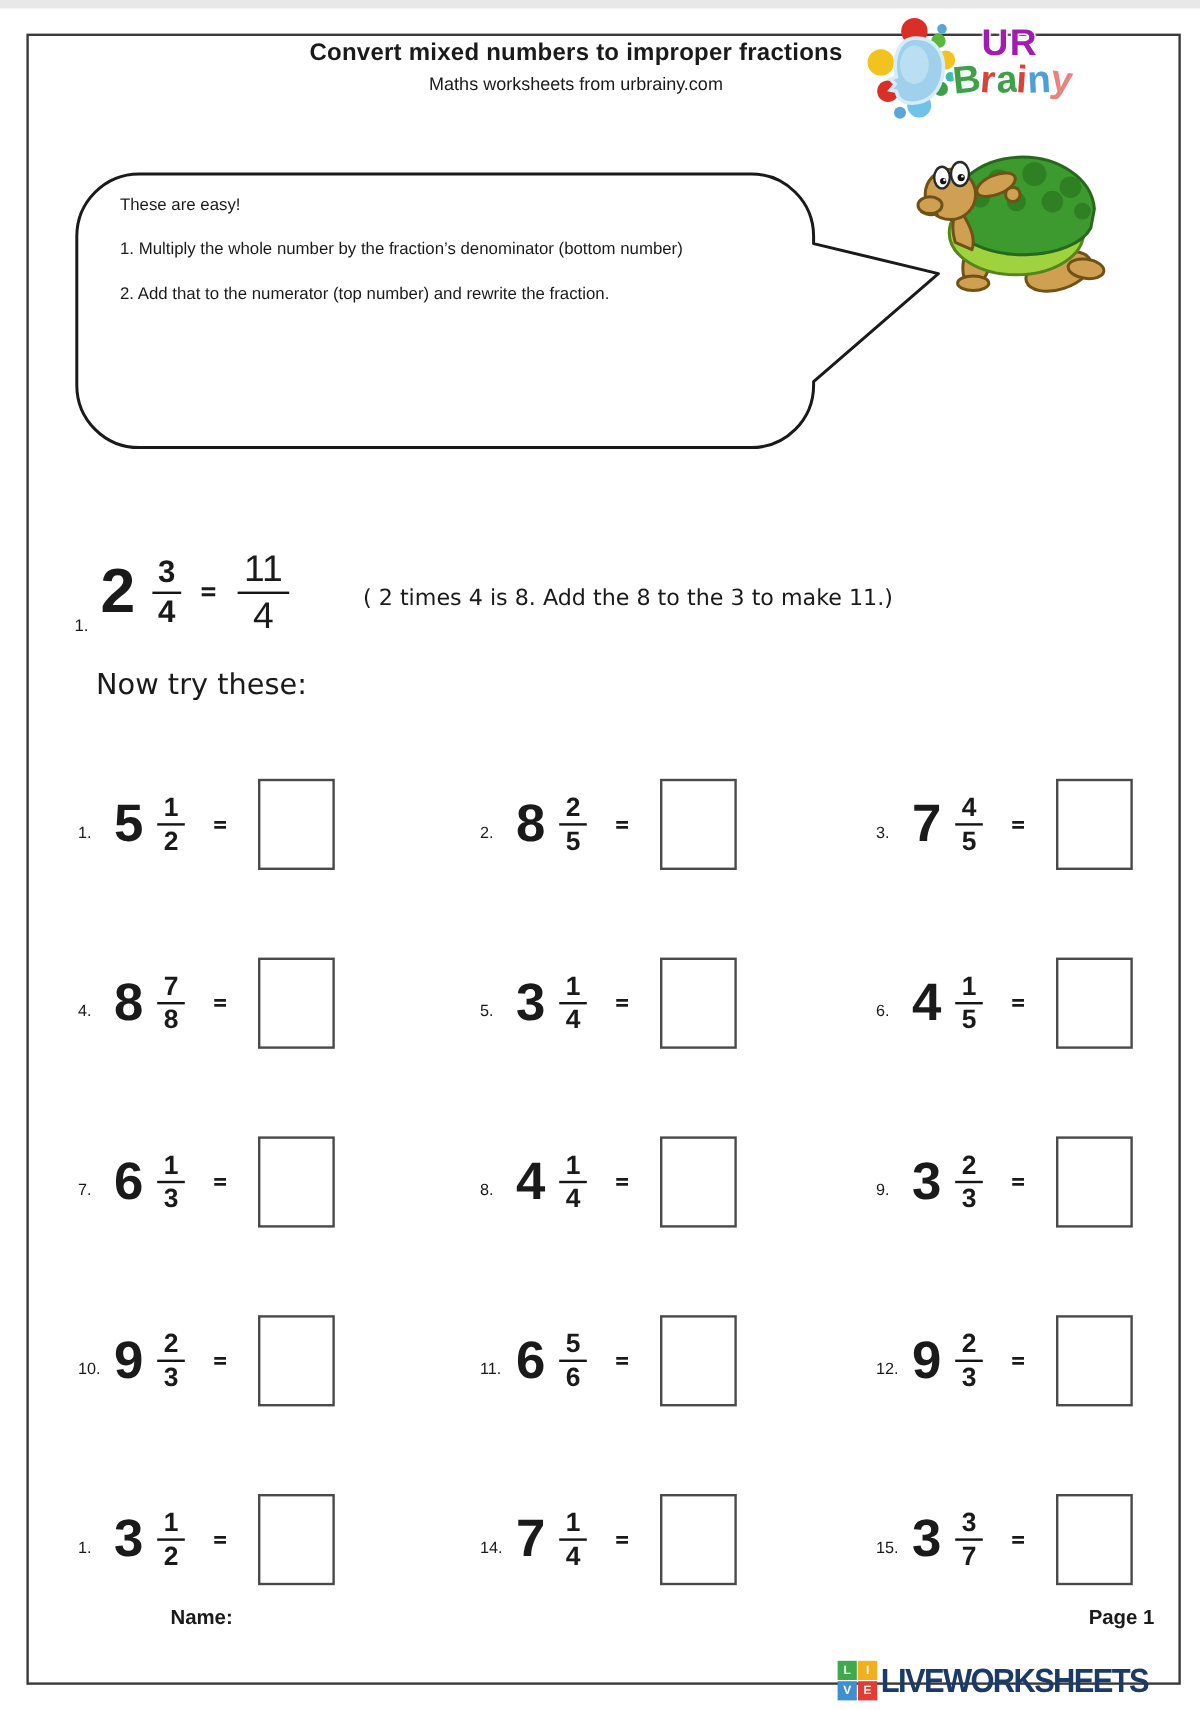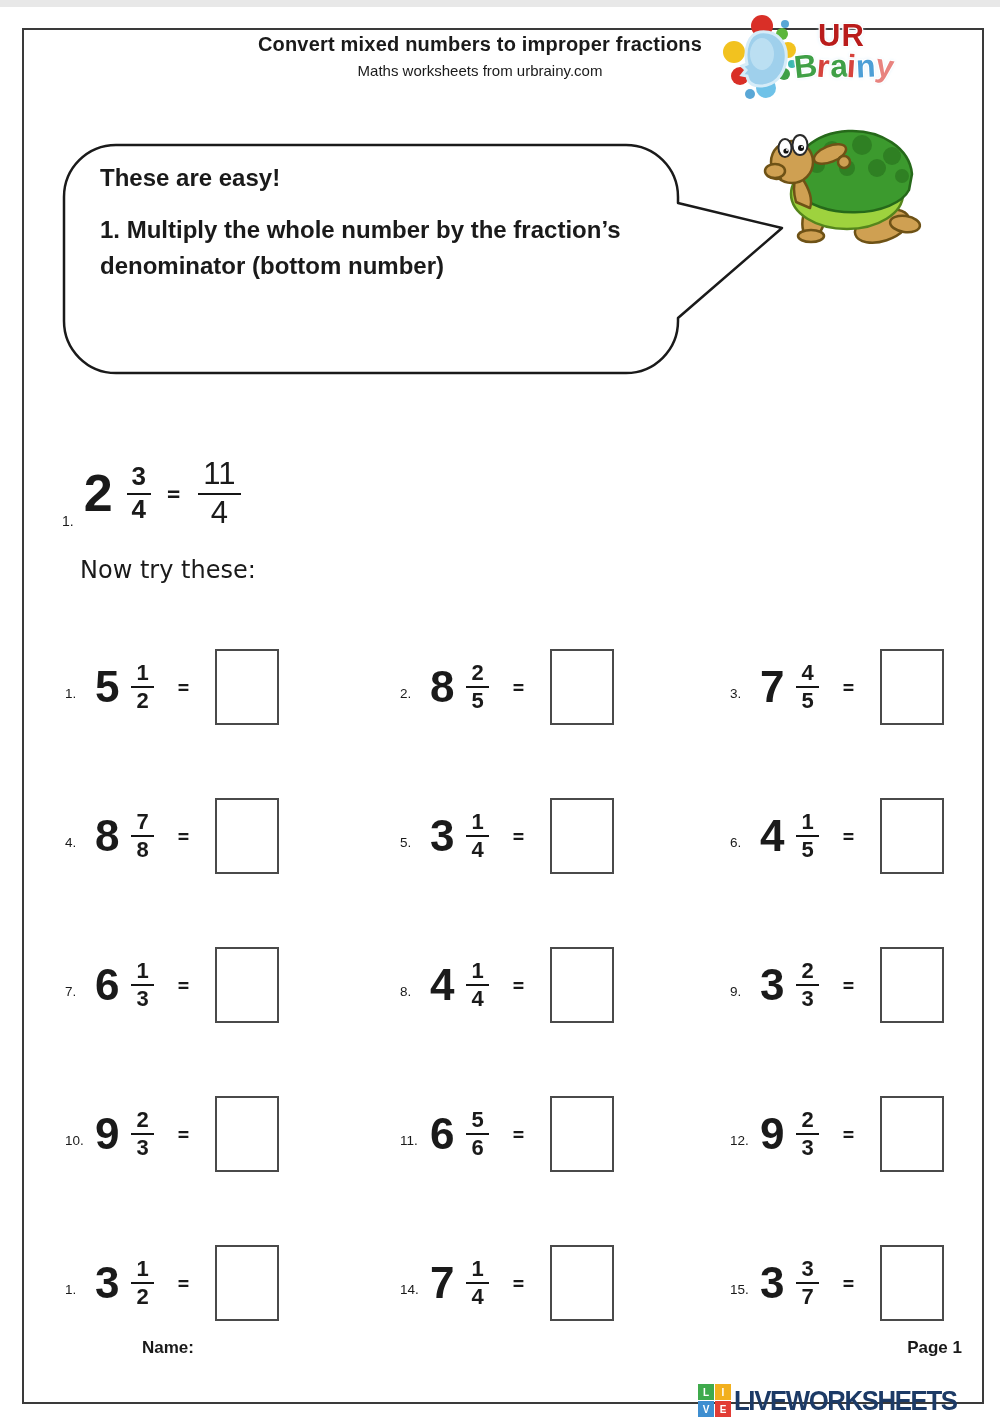--- a/index.html
+++ b/index.html
@@ -23,21 +23,21 @@
   .urb-text-brainy span { display:inline-block; }
   .urb-text-brainy span:nth-child(1){ transform:rotate(-6deg); }
   .urb-text-brainy span:nth-child(2){ transform:rotate(5deg); }
   .urb-text-brainy span:nth-child(3){ transform:rotate(-4deg); }
   .urb-text-brainy span:nth-child(4){ transform:rotate(4deg); }
   .urb-text-brainy span:nth-child(5){ transform:rotate(-3deg); }
   .urb-text-brainy span:nth-child(6){ transform:rotate(9deg); }
 
   
   .bubble-svg { position:absolute; left:58px; top:133px; }
-  .bubble-text { position:absolute; left:100px; top:160px; width:560px; font-size:24px; line-height:1.5;font-weight:bold; }
+  .bubble-text { position:absolute; left:100px; top:160px; width:560px; font-size:14px; line-height:1.5; }
   .bubble-text p { margin-bottom:16px; }
   .bubble-text p:last-child { margin-bottom:0; }
 
   
   .turtle-svg { position:absolute; left:762px; top:118px; }
 
   
   .example-row { position:absolute; left:62px; top:443px; height:100px; display:flex; align-items:center; }
   .ex-label { font-size:14px; align-self:flex-end; margin-bottom:14px; }
   .ex-whole { font-size:52px; font-weight:600; margin-left:10px; line-height:1; }
@@ -89,30 +89,31 @@
       <circle cx="66" cy="36" r="8" fill="#f2c21f"></circle>
       <circle cx="70" cy="50" r="4" fill="#3cb8b0"></circle>
       <circle cx="18" cy="62" r="9" fill="#d92f27"></circle>
       <circle cx="62" cy="60" r="6" fill="#3fa047"></circle>
       <circle cx="44" cy="74" r="10" fill="#6fc2e8"></circle>
       <circle cx="28" cy="80" r="5" fill="#5aa7d6"></circle>
       <circle cx="63" cy="10" r="4" fill="#5aa7d6"></circle>
       <path d="M 38,18 C 56,16 66,30 64,46 C 62,62 52,72 38,72 C 30,72 26,68 25,62 L 20,61 L 24,56 L 20,52 L 25,50 C 22,36 26,20 38,18 Z" fill="#9fd0ec" stroke="#d6ecf8" stroke-width="3"></path>
       <ellipse cx="40" cy="40" rx="12" ry="16" fill="#c2e2f4" opacity=".8"></ellipse>
     </svg>
-    <div class="urb-text-ur" style="color: #b91c1c;">UR</div>
+    <div class="urb-text-ur" style="color: #a21caf;">UR</div>
     <div class="urb-text-brainy"><span style="color: rgb(63, 160, 71);">B</span><span style="color: rgb(214, 67, 61);">r</span><span style="color: rgb(63, 160, 71);">a</span><span style="color: rgb(214, 67, 61);">i</span><span style="color: rgb(77, 159, 214);">n</span><span style="color: rgb(232, 131, 127);">y</span></div>
   </div>
 
   <svg class="bubble-svg" width="740" height="250" viewBox="0 0 740 250">
     <path d="M 58,12 H 568 A 52 52 0 0 1 620,64 V 70 L 724,95 L 620,185 V 188 A 52 52 0 0 1 568,240 H 58 A 52 52 0 0 1 6,188 V 64 A 52 52 0 0 1 58,12 Z" fill="#ffffff" stroke="#1a1a1a" stroke-width="2.5" stroke-linejoin="round"></path>
   </svg>
   <div class="bubble-text">
     <p>These are easy!</p>
     <p>1. Multiply the whole number by the fraction’s denominator (bottom number)</p>
+    <p>2. Add that to the numerator (top number) and rewrite the fraction.</p>
   </div>
 
   <svg class="turtle-svg" width="175" height="142" viewBox="0 0 175 142">
     <g stroke="#6e5216" stroke-width="2.5" fill="#cfa052" stroke-linejoin="round" stroke-linecap="round">
       <ellipse cx="120" cy="108" rx="28" ry="15" transform="rotate(-18 120 108)"></ellipse>
       <ellipse cx="143" cy="106" rx="15" ry="8" transform="rotate(8 143 106)"></ellipse>
       <ellipse cx="52" cy="100" rx="11" ry="21" transform="rotate(12 52 100)"></ellipse>
       <ellipse cx="49" cy="118" rx="13" ry="6"></ellipse>
     </g>
     <ellipse cx="85" cy="76" rx="56" ry="35" fill="#9ed23e" stroke="#55851c" stroke-width="2.5"></ellipse>
@@ -149,20 +150,21 @@
     <span class="ex-whole">2</span>
     <span class="frac ex-frac">
       <span class="num">3</span>
       <span class="den">4</span>
     </span>
     <span class="ex-eq">=</span>
     <span class="frac ex-result">
       <span class="num">11</span>
       <span class="den">4</span>
     </span>
+    <span class="ex-note">( 2 times 4 is 8. Add the 8 to the 3 to make 11.)</span>
   </div>
 
   <div class="instruction">Now try these:</div>
 
   <div class="problems">
 
     <div class="cell">
       <span class="plabel">1.</span>
       <span class="whole">5</span>
       <span class="frac pfrac">

